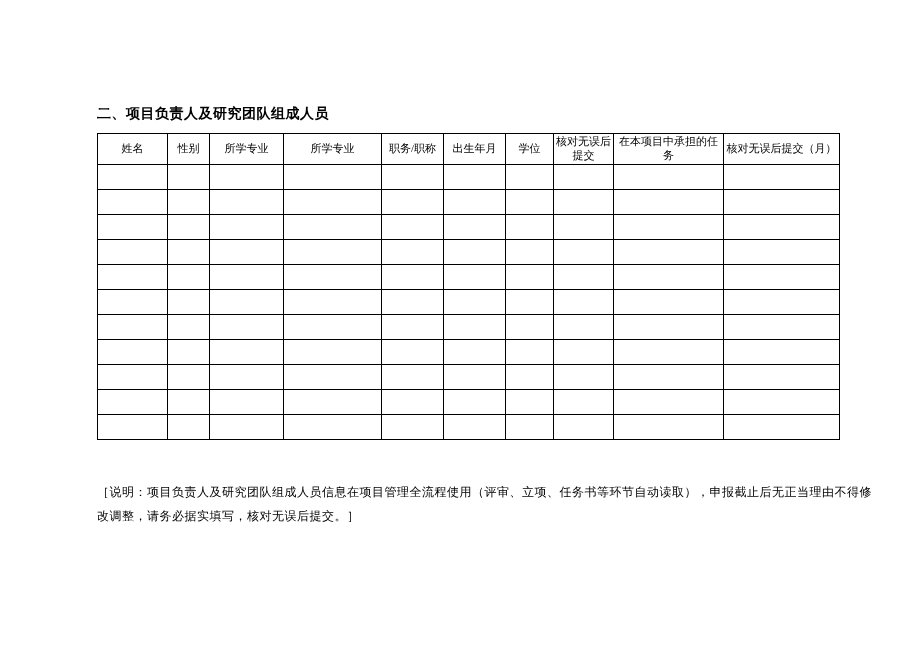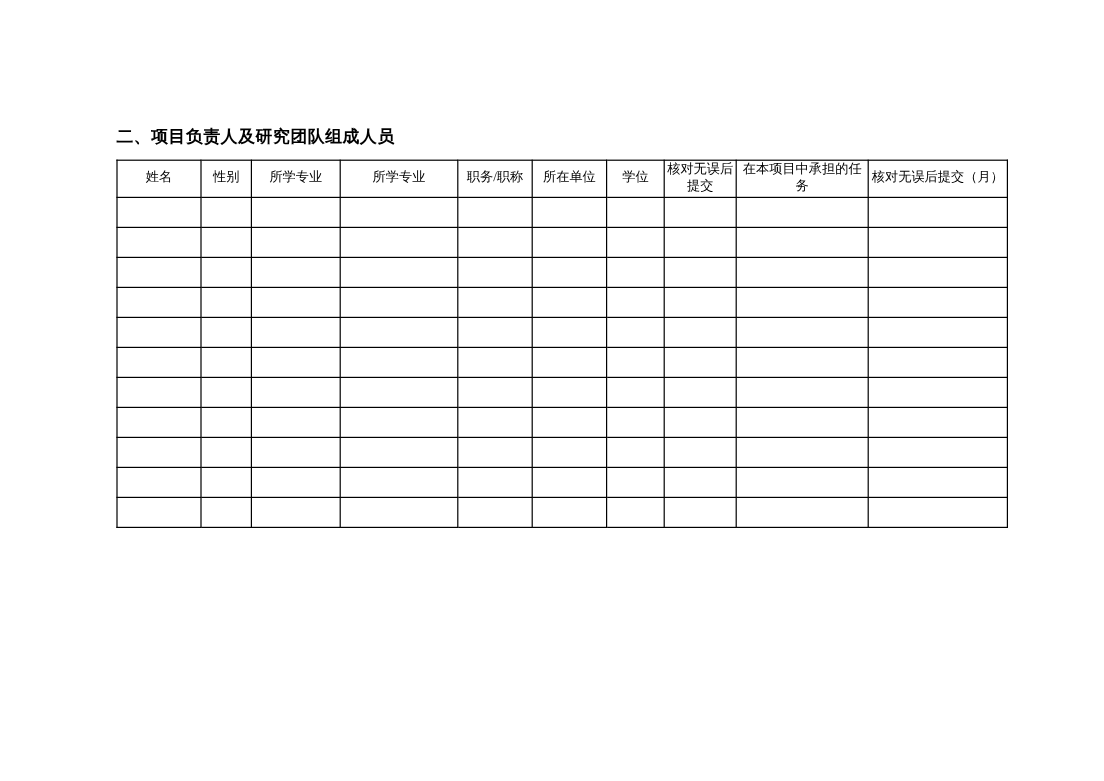--- a/index.html
+++ b/index.html
@@ -80,21 +80,21 @@
       <col class="col-role">
       <col class="col-time">
     </colgroup>
     <thead>
       <tr>
         <th>姓名</th>
         <th>性别</th>
         <th>所学专业</th>
         <th>所学专业</th>
         <th>职务/职称</th>
-        <th>所在单位</th>
+        <th>出生年月</th>
         <th>学位</th>
         <th>核对无误后提交</th>
         <th>在本项目中承担的任务</th>
         <th>核对无误后提交（月）</th>
       </tr>
     </thead>
     <tbody id="tbody">
         <tr>
           <td></td>
           <td></td>
@@ -223,14 +223,15 @@
           <td></td>
           <td></td>
           <td></td>
           <td></td>
           <td></td>
           <td></td>
         </tr>
       </tbody>
   </table>
 
+  <div class="note">［说明：项目负责人及研究团队组成人员信息在项目管理全流程使用（评审、立项、任务书等环节自动读取），申报截止后无正当理由不得修改调整，请务必据实填写，核对无误后提交。］</div>
 
 </div>
 
 </body></html>

